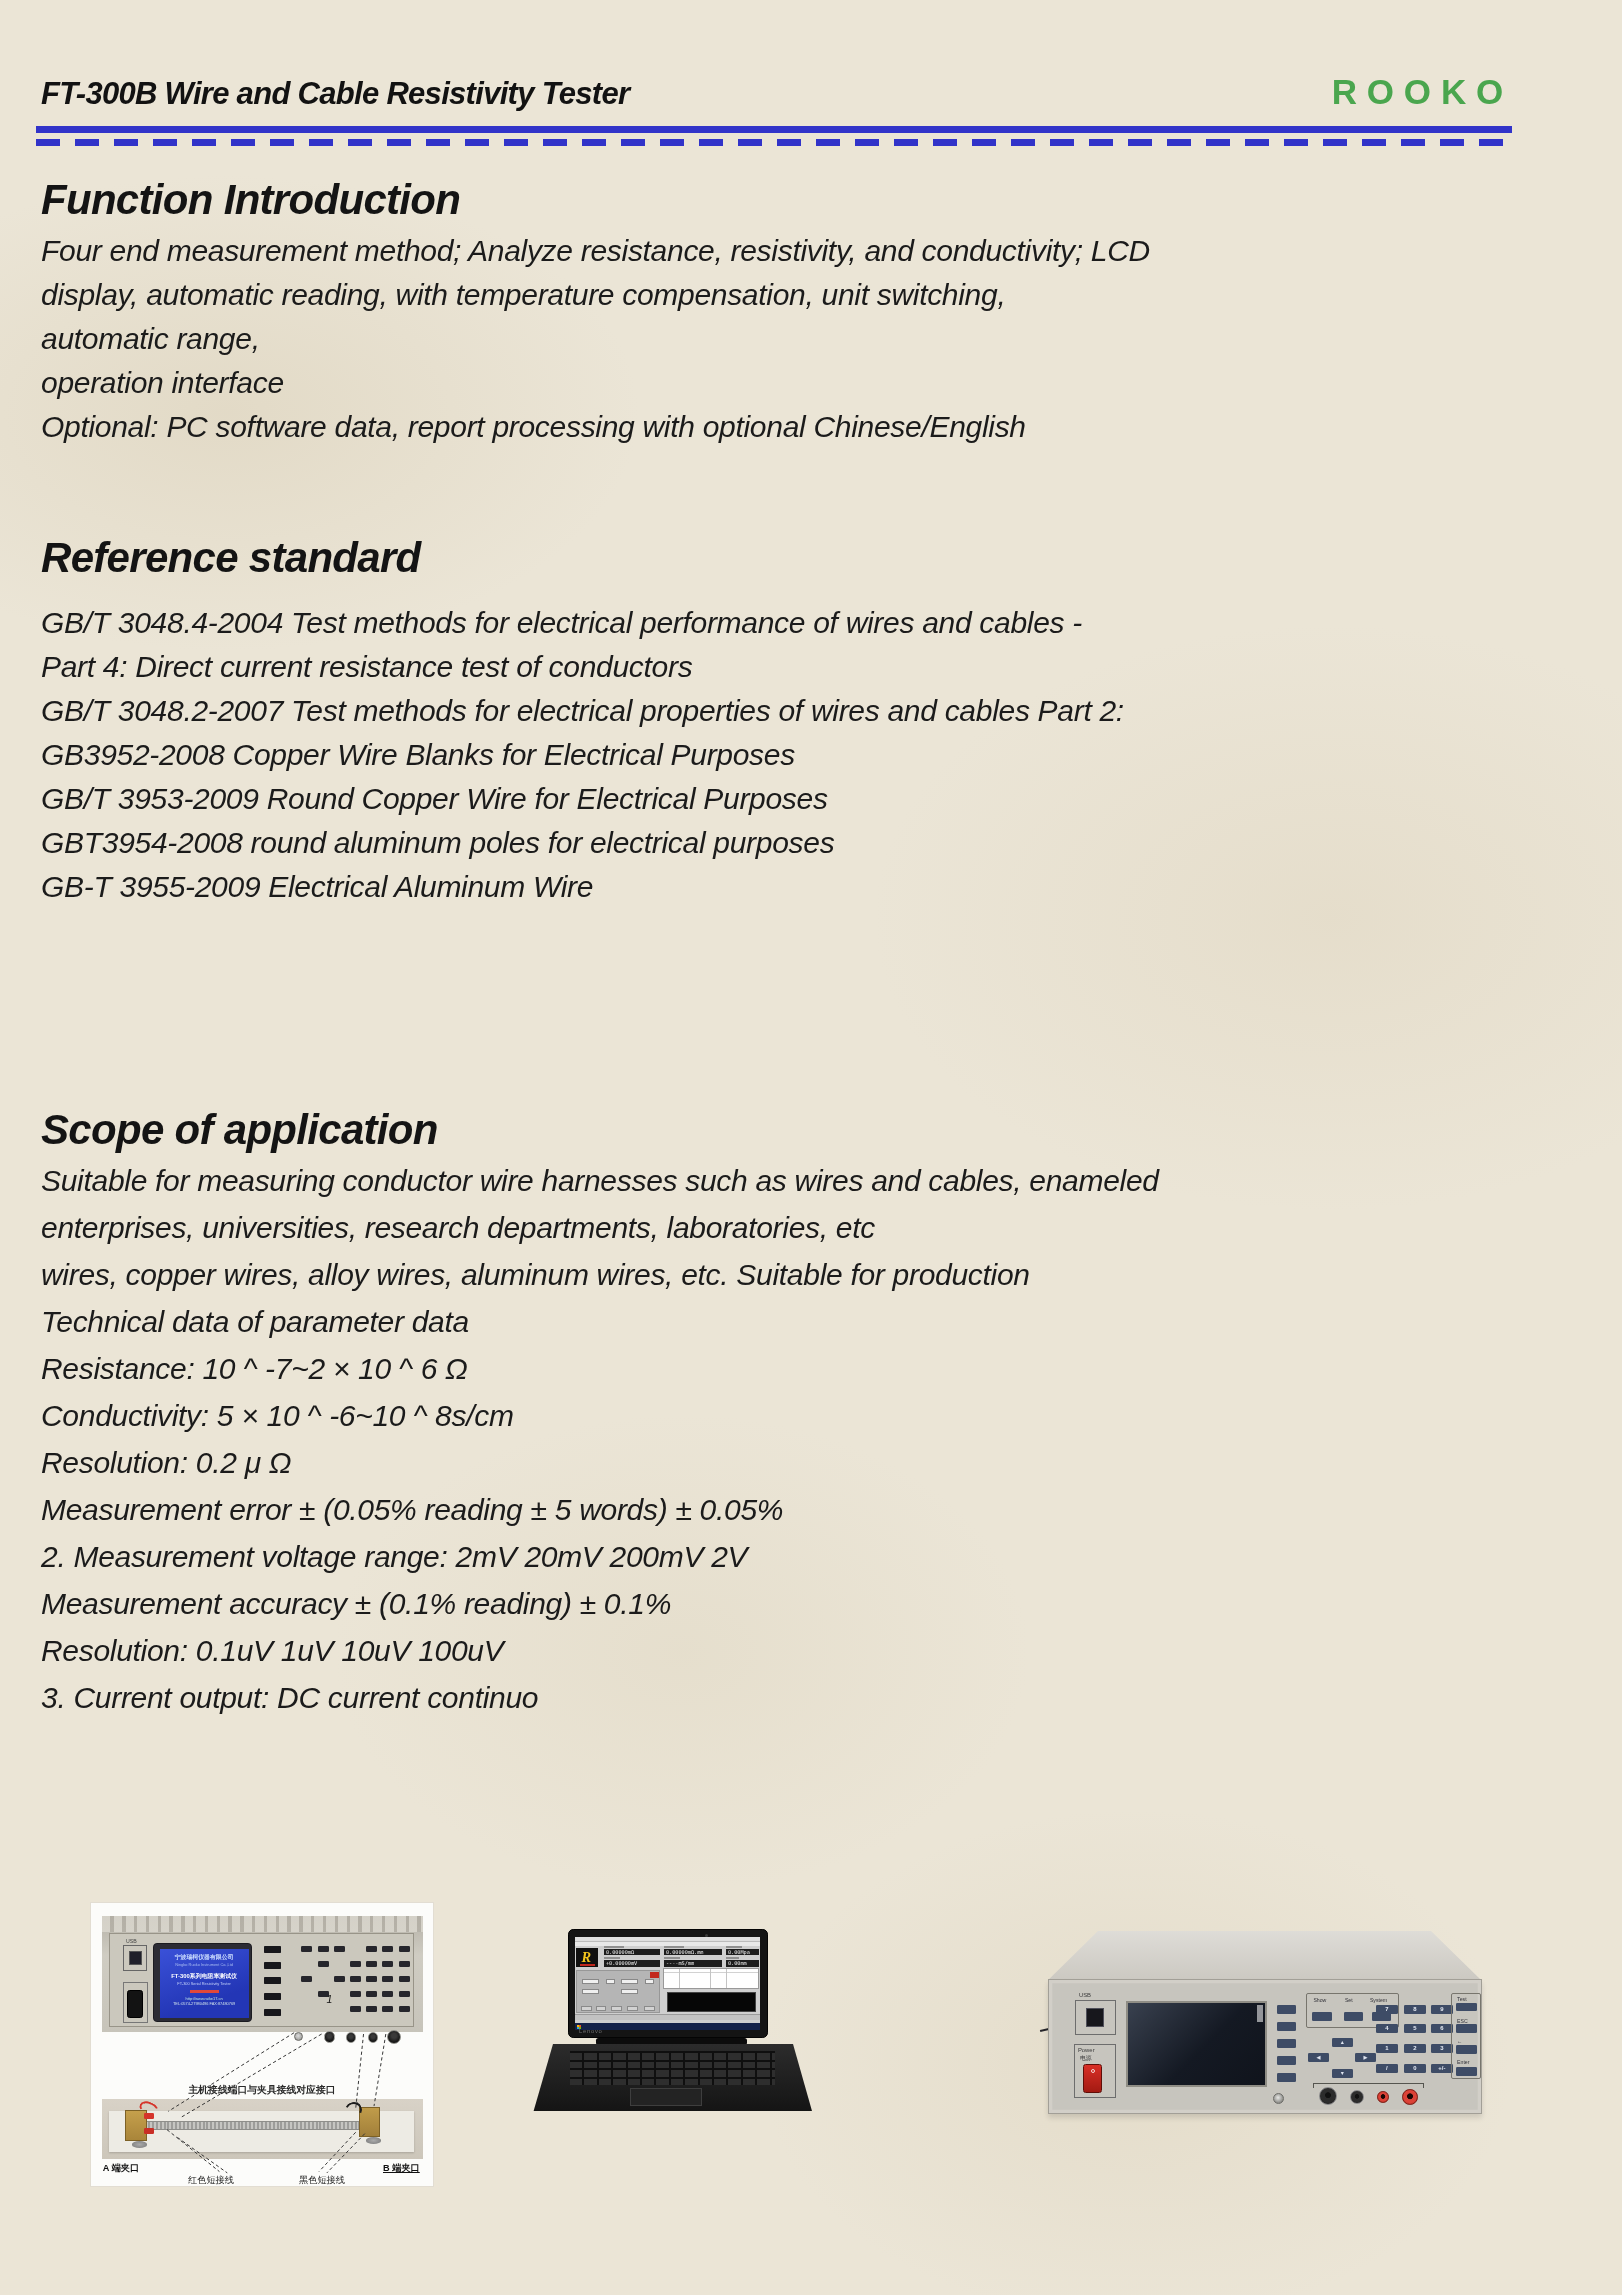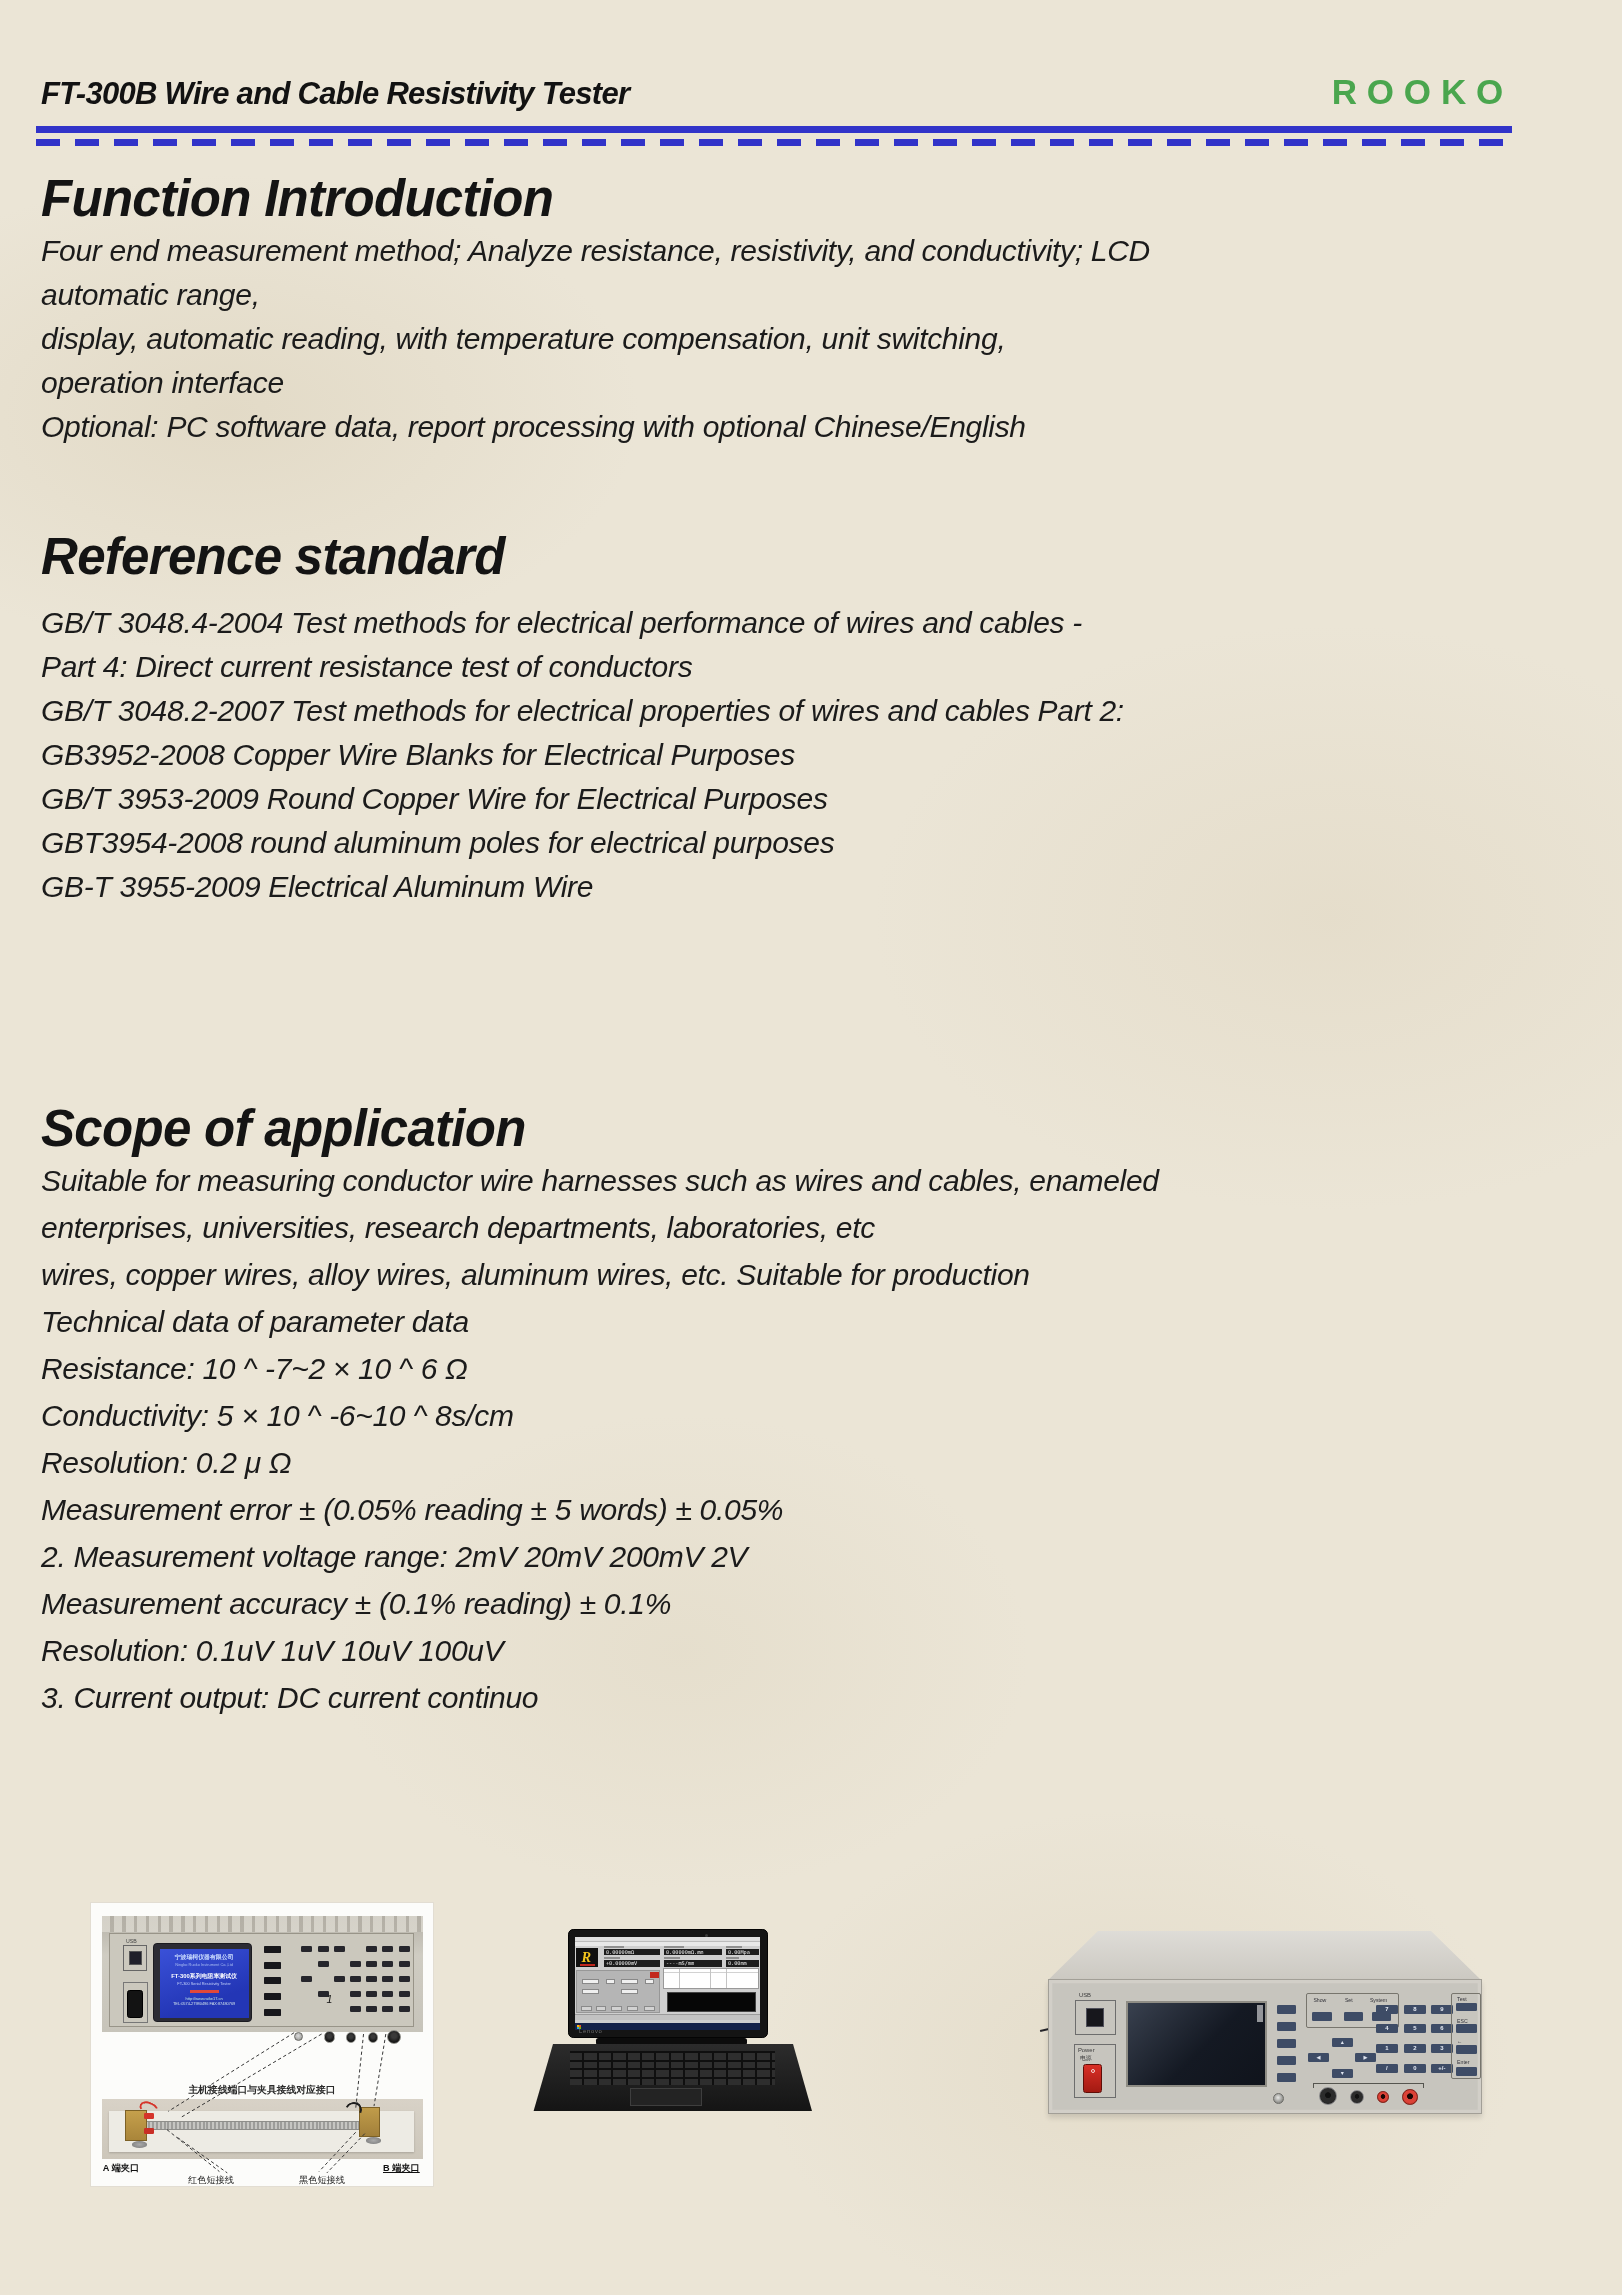--- a/index.html
+++ b/index.html
@@ -11,21 +11,21 @@
       radial-gradient(654px 419px at 82% 40%, rgba(222,212,190,.45), transparent 70%),
       radial-gradient(497px 340px at 42% 72%, rgba(224,216,196,.5), transparent 70%),
       radial-gradient(537px 366px at 70% 90%, rgba(217,207,184,.4), transparent 70%);}
   
   .doc-title{position:absolute;left:41px;top:76px;font-size:31px;font-weight:700;font-style:italic;color:#121212;letter-spacing:-0.7px;white-space:nowrap;}
   .brand{position:absolute;right:110px;top:72px;font-size:35px;font-weight:800;color:#4aa64e;letter-spacing:9.8px;white-space:nowrap;}
   .rule-solid{position:absolute;left:36px;top:126px;width:1476px;height:6.5px;background:#3133c9;}
   .rule-dashed{position:absolute;left:36px;top:139px;width:1476px;height:7.2px;
     background:repeating-linear-gradient(90deg,#3133c9 0 23.6px,transparent 23.6px 39px);}
   
-  .sec-h{position:absolute;left:41px;font-size:51px;font-weight:700;font-style:italic;color:#141414;letter-spacing:-0.7px;white-space:nowrap;}
+  .sec-h{position:absolute;left:41px;font-size:42px;font-weight:700;font-style:italic;color:#141414;letter-spacing:-0.7px;white-space:nowrap;margin-top:7px;}
   .sec-p{position:absolute;left:41px;width:1557px;font-size:30px;font-style:italic;color:#1b1b1b;letter-spacing:-0.3px;}
   .sec-p div{white-space:nowrap;}
   .h-func{top:169px}.p-func{top:229px;line-height:44px;}
   .h-ref{top:527px}.p-ref{top:601px;line-height:44px;}
   .h-scope{top:1099px}.p-scope{top:1157px;line-height:47px;}
   
   .fig{position:absolute;}
   .fig *{position:absolute;box-sizing:border-box;}
   
   .fig1{left:90px;top:1902px;width:342px;height:283px;background:#fcfcfa;border:0.7px solid #e2ddd2;}
@@ -177,22 +177,22 @@
 <div class="page">
 
   <div class="doc-title">FT-300B Wire and Cable Resistivity Tester</div>
   <div class="brand">ROOKO</div>
   <div class="rule-solid"></div>
   <div class="rule-dashed"></div>
 
   <div class="sec-h h-func">Function Introduction</div>
   <div class="sec-p p-func">
     <div>Four end measurement method; Analyze resistance, resistivity, and conductivity; LCD</div>
+    <div>display, automatic reading, with temperature compensation, unit switching,</div>
     <div>automatic range,</div>
-    <div>display, automatic reading, with temperature compensation, unit switching,</div>
     <div>operation interface</div>
     <div>Optional: PC software data, report processing with optional Chinese/English</div>
   </div>
 
   <div class="sec-h h-ref">Reference standard</div>
   <div class="sec-p p-ref">
     <div>GB/T 3048.4-2004 Test methods for electrical performance of wires and cables -</div>
     <div>Part 4: Direct current resistance test of conductors</div>
     <div>GB/T 3048.2-2007 Test methods for electrical properties of wires and cables Part 2:</div>
     <div>GB3952-2008 Copper Wire Blanks for Electrical Purposes</div>

